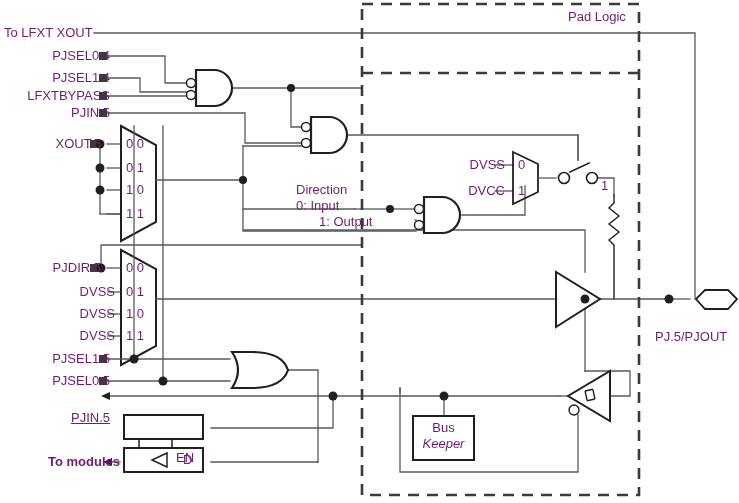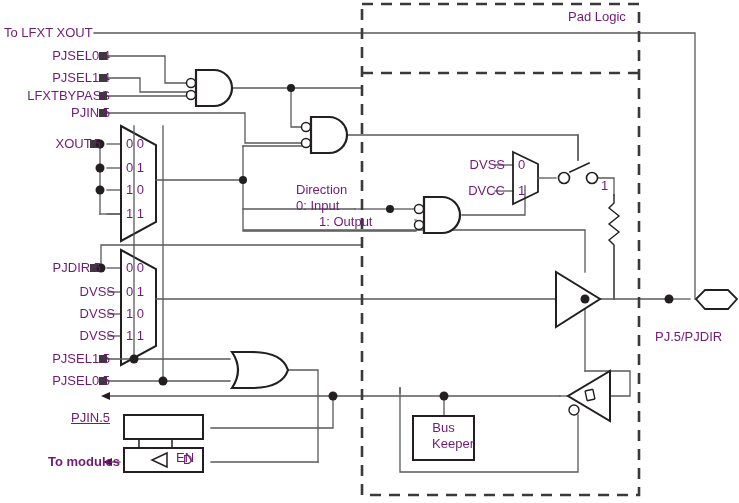--- a/index.html
+++ b/index.html
@@ -240,21 +240,21 @@
 
   <div class="lbl" style="left:568px;top:10px;">Pad Logic</div>
 
   <div class="lbl r" style="left:425px;top:158px;width:65px;">DVSS</div>
   <div class="lbl r" style="left:425px;top:184px;width:65px;">DVCC</div>
   <div class="lbl" style="left:518px;top:158px;">0</div>
   <div class="lbl" style="left:518px;top:184px;">1</div>
 
   <div class="lbl" style="left:601px;top:179px;">1</div>
 
-  <div class="lbl" style="left:655px;top:330px;">PJ.5/PJDIR</div>
+  <div class="lbl" style="left:655px;top:330px;">PJ.5/PJOUT</div>
 
   <div class="lbl" style="left:413px;top:421px;width:61px;text-align:center;">Bus</div>
-  <div class="lbl" style="left:413px;top:437px;width:61px;text-align:right;">Keeper</div>
+  <div class="lbl" style="left:413px;top:437px;width:61px;text-align:center;font-style:italic;">Keeper</div>
 
   <div class="lbl" style="left:176px;top:420px;margin-top:31px;">EN</div>
   <div class="lbl" style="left:183px;top:453px;">D</div>
 
 </div>
 
 </body></html>

